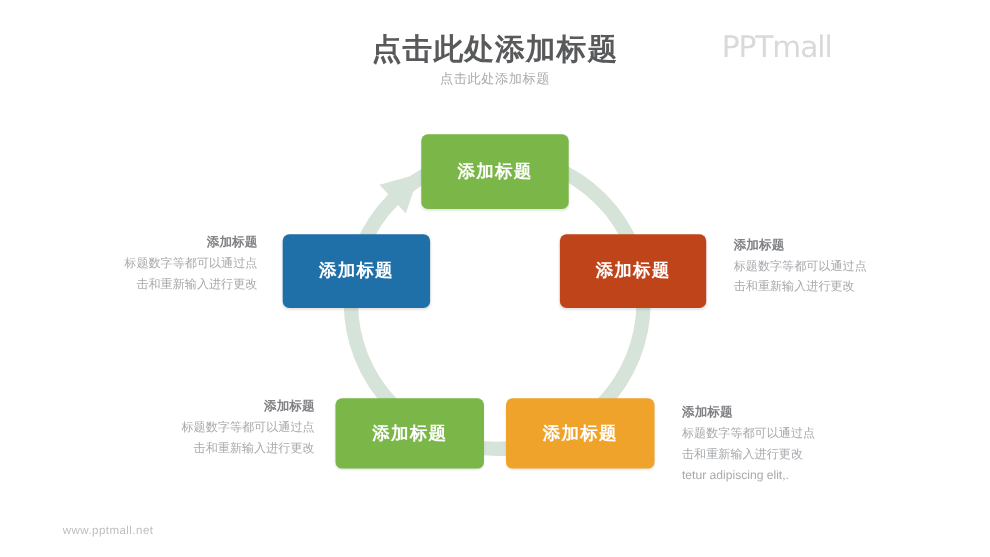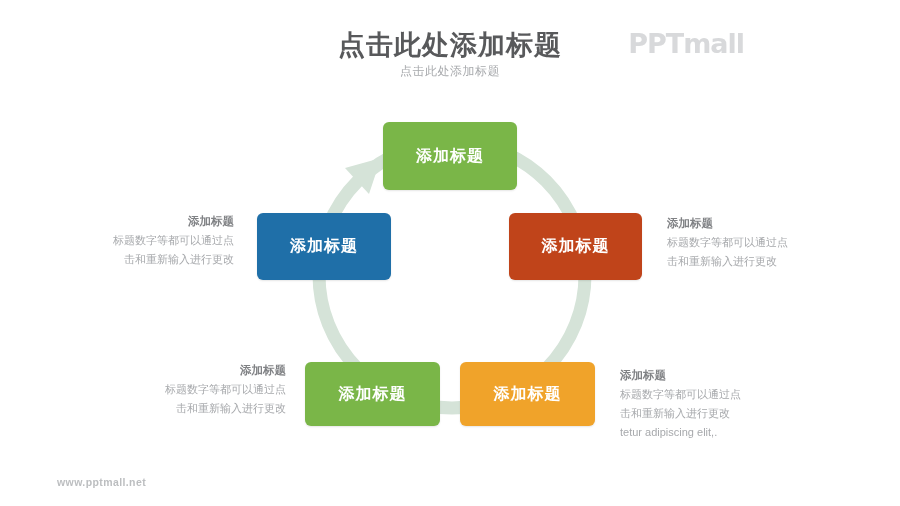--- a/index.html
+++ b/index.html
@@ -40,23 +40,23 @@
     text-align: center;
     font-size: 12px;
     color: #a7a9ac;
     letter-spacing: 0.5px;
   }
 
   
   .logo {
     position: absolute;
     top: 28px;
-    right: 48px;
+    right: 36px;
     font-size: 27px;
-    font-weight: bold;
+    font-weight: normal;
     color: #d8d9db;
     letter-spacing: -1px;
     font-family: "DejaVu Sans", sans-serif;
   }
   .logo .ppt { color: #d8d9db; }
   .logo .mall { color: #d8d9db; }
 
   
   .ring-wrap {
     position: absolute;
@@ -108,21 +108,20 @@
   .cap-4 { left: 620px; top: 366px;  width: 190px; }
 
   
   .footer {
     position: absolute;
     left: 57px;
     bottom: 18px;
     font-size: 10.5px;
     color: #bcbec0;
     letter-spacing: 0.4px;
-    font-weight: bold;
   }
 </style>
 </head>
 <body>
 
 <div class="slide">
 
   <div class="title">点击此处添加标题</div>
   <div class="subtitle">点击此处添加标题</div>
 

